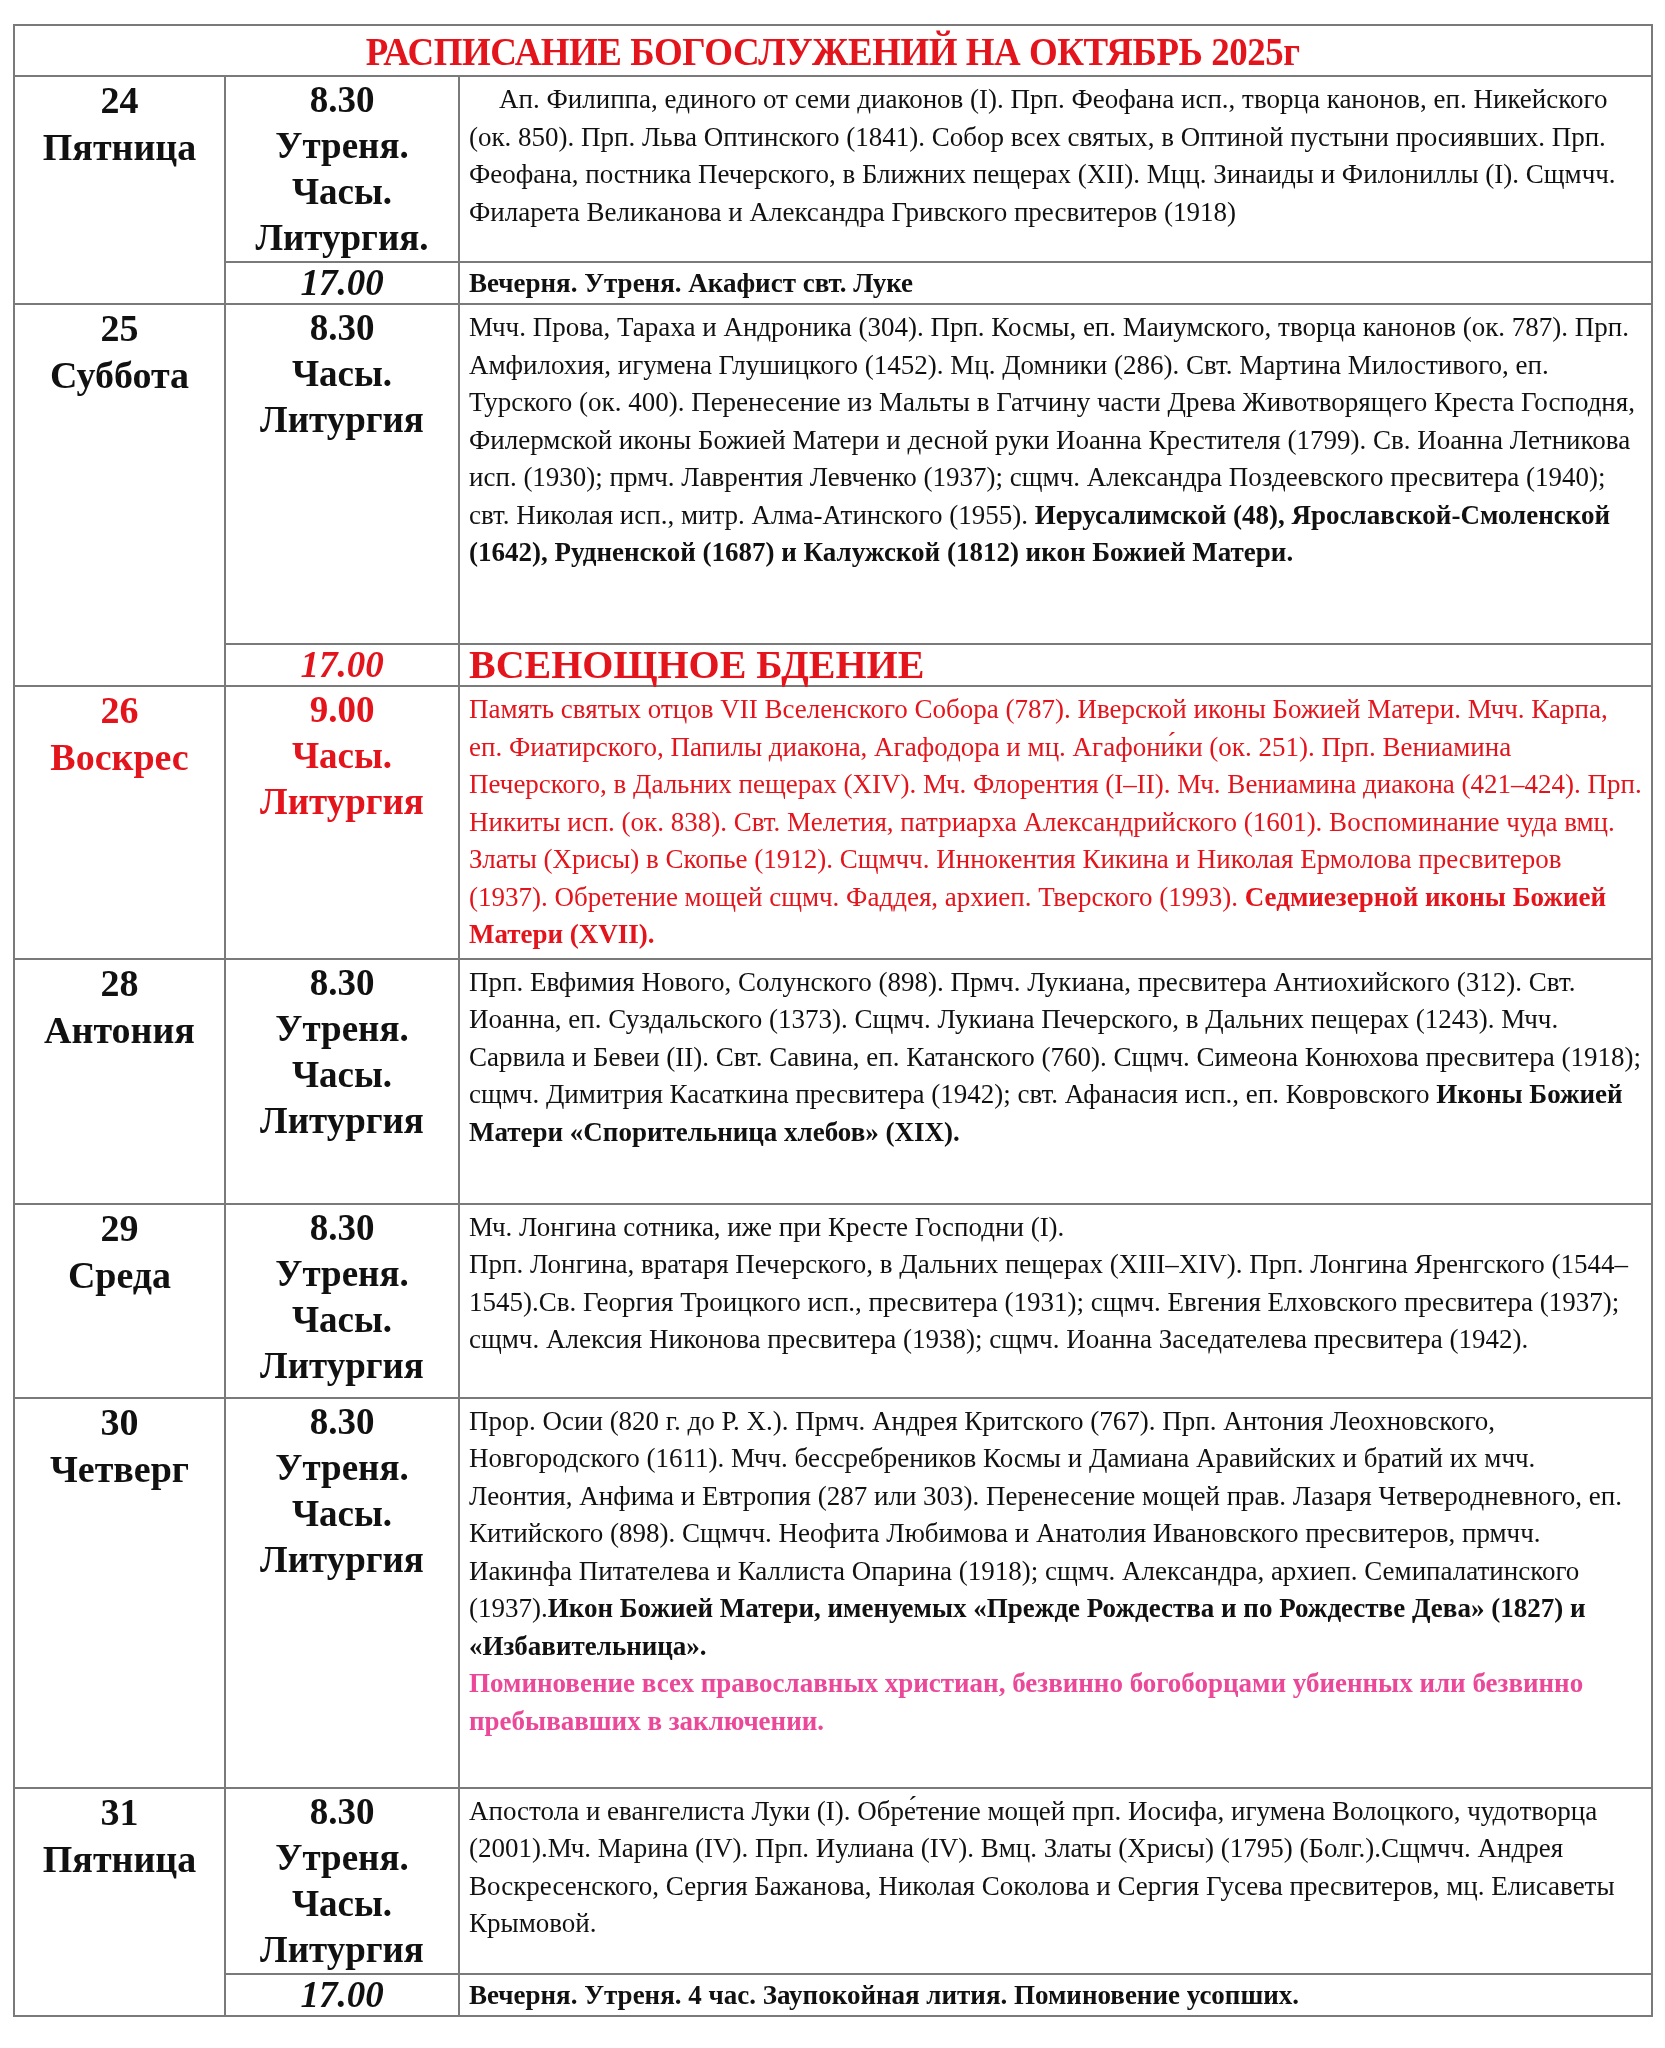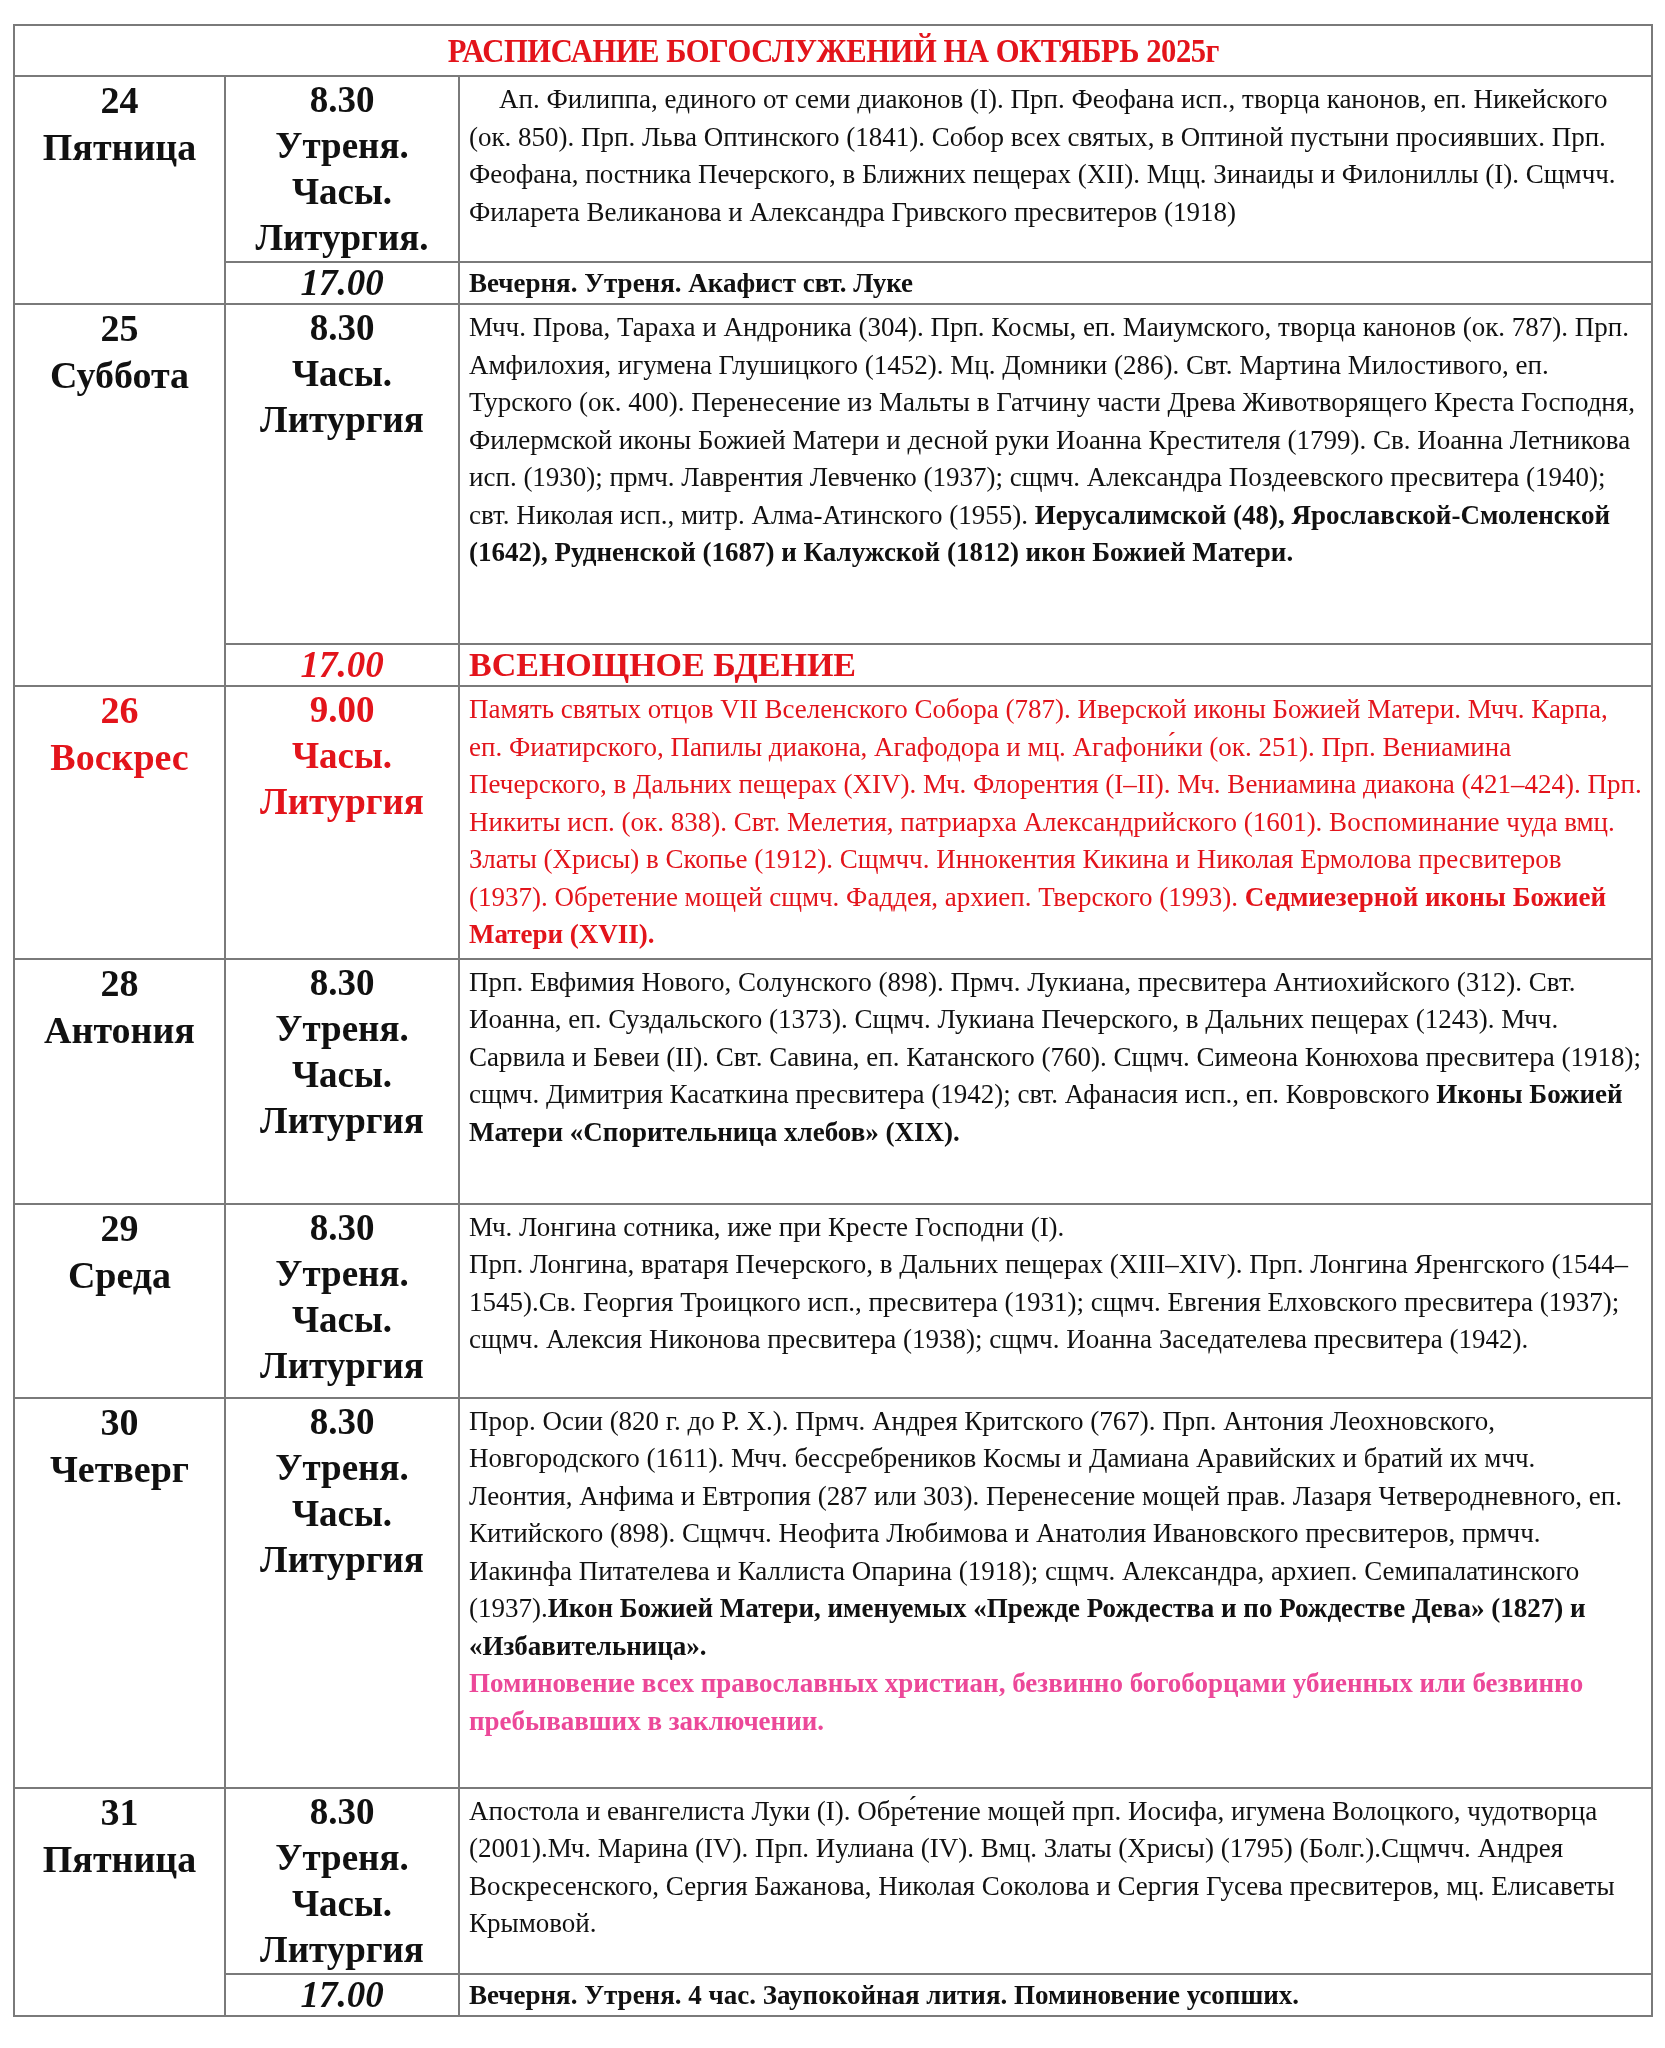--- a/index.html
+++ b/index.html
@@ -19,21 +19,21 @@
     border: 2px solid #7a7a7a;
     vertical-align: top;
     padding: 0;
   }
   .title-cell {
     height: 49px;
     text-align: center;
     vertical-align: middle !important;
     color: #e3141b;
     font-weight: bold;
-    font-size: 34px;
+    font-size: 41px;
     letter-spacing: -0.5px;
     transform-origin: center;
   }
   .title-cell span { display: inline-block; transform: scaleX(0.9); }
   .day-cell {
     text-align: center;
     font-weight: bold;
     font-size: 38px;
     line-height: 47px;
     padding-top: 0px !important;
@@ -61,21 +61,21 @@
     height: 40px;
     font-style: italic;
   }
   .evening-desc {
     font-weight: bold; font-size: 27px; line-height: 40px;
     padding-left: 9px !important;
     vertical-align: middle !important;
   }
   .red { color: #e3141b; }
   .vigil-desc {
-    font-weight: bold; font-size: 34px; line-height: 40px;
+    font-weight: bold; font-size: 40px; line-height: 40px;
     padding-left: 9px !important;
     vertical-align: middle !important;
     color: #e3141b;
   }
   .gray-bold { color: #ec4899; }
 </style>
 </head>
 <body>
 
 <table class="schedule">

